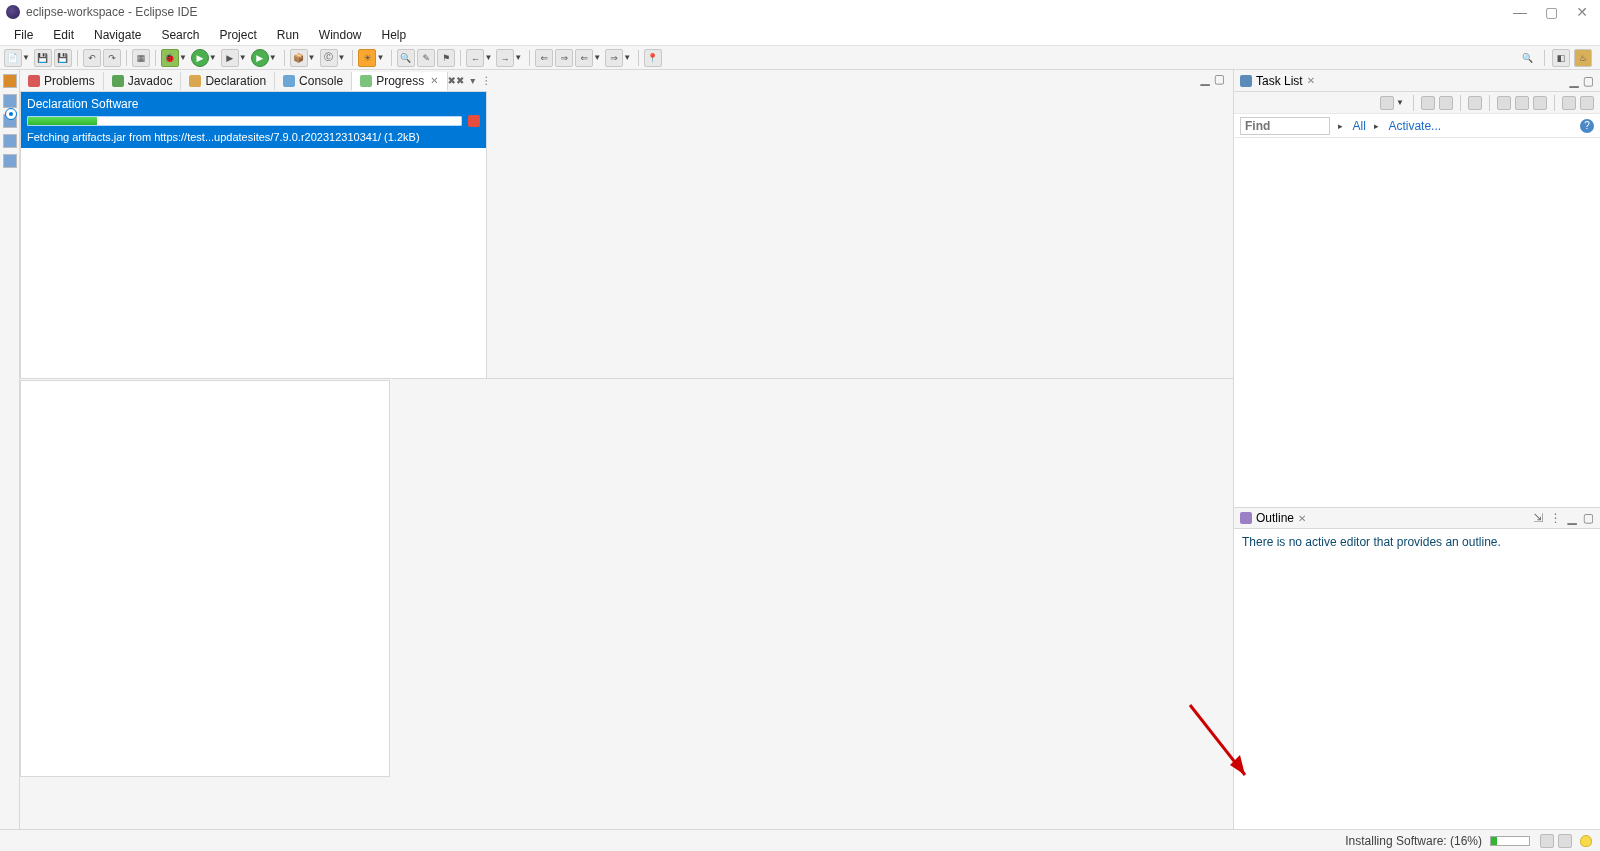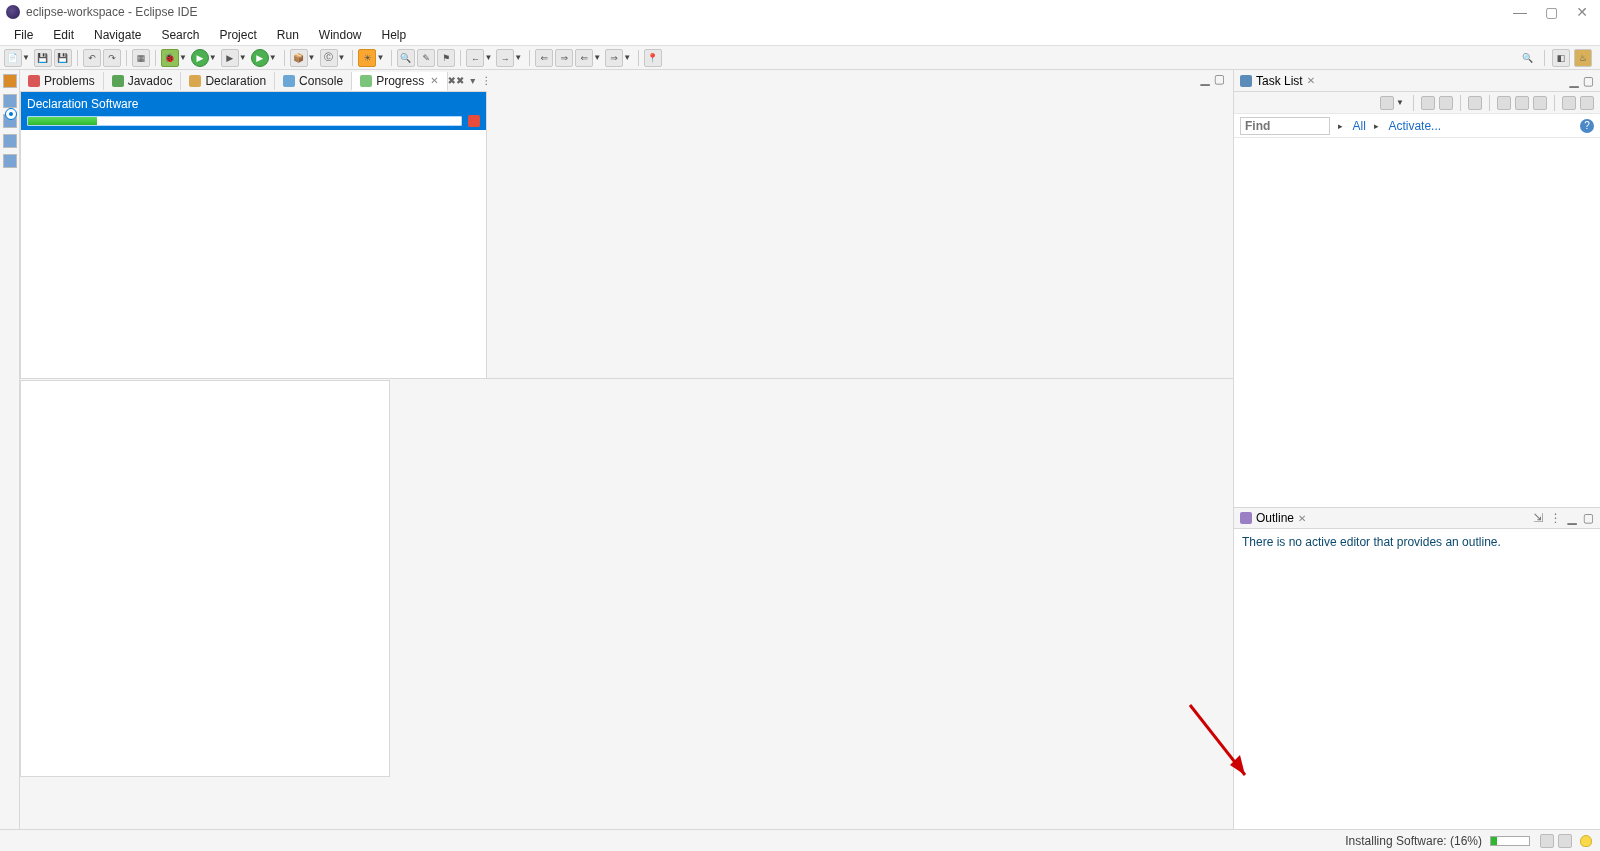--- a/index.html
+++ b/index.html
@@ -223,20 +223,21 @@
       <div class="progress-panel" style="position:relative;">
         <div class="progress-item">
           <div class="progress-item-marker"></div>
           <div class="job-title">Declaration Software</div>
           <div class="bar-row">
             <div class="bar-outer">
                 <div class="bar-inner"></div>
               </div>
             <div class="stop"></div>
           </div>
+          <div class="status">Fetching artifacts.jar from https://test...updatesites/7.9.0.r202312310341/ (1.2kB)</div>
         </div>
       </div>
       <div class="center-top-right">
         <div class="minmax">
           <span>▁</span>
           <span>▢</span>
         </div>
       </div>
     </div>
 

